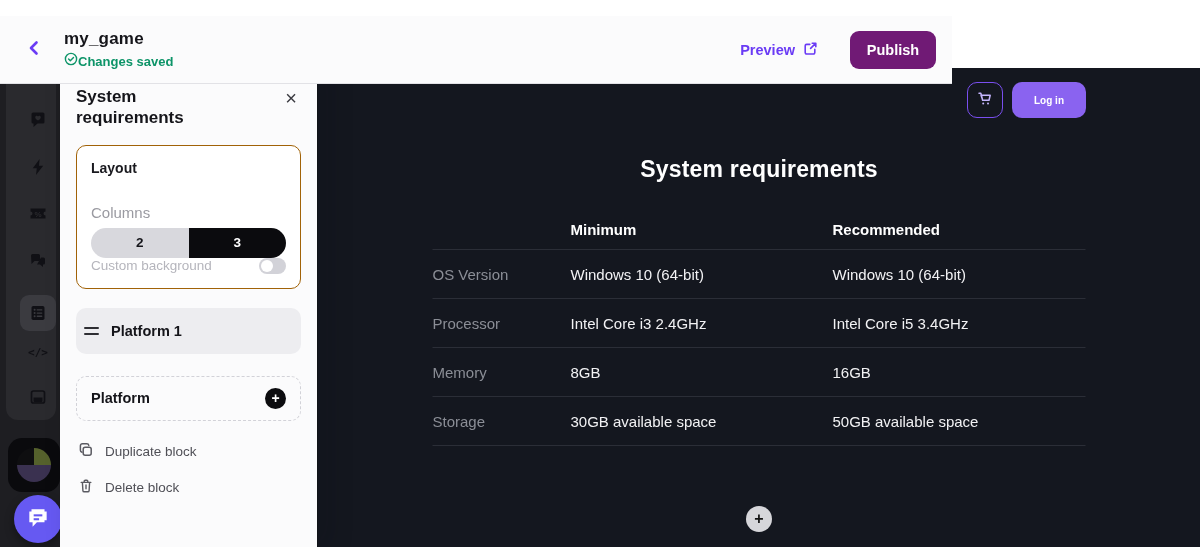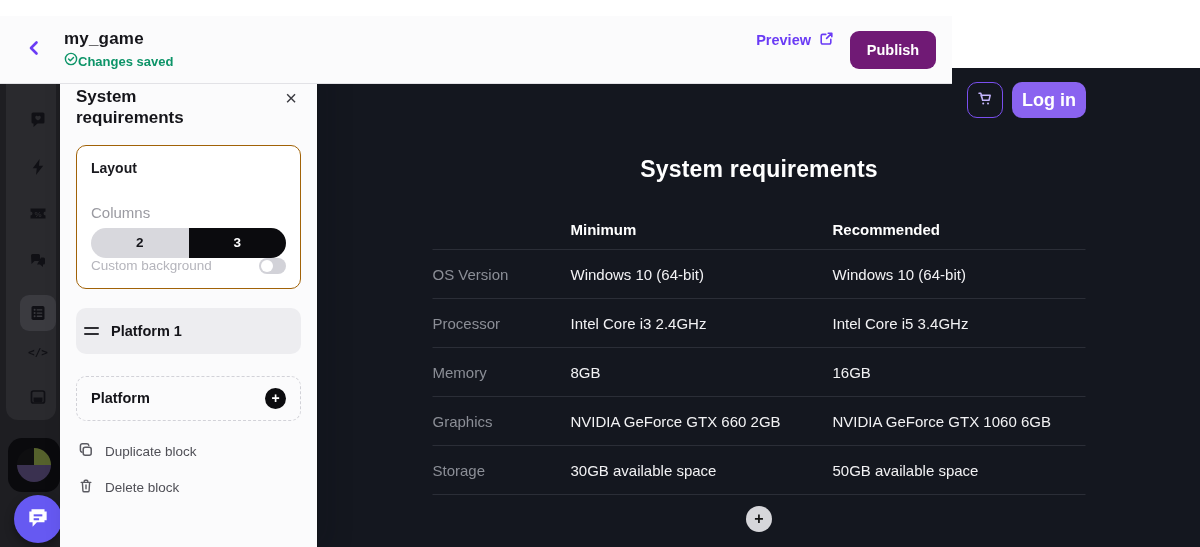--- a/index.html
+++ b/index.html
@@ -10,21 +10,21 @@
   
   .topbar { position:absolute; left:0; top:16px; width:952px; height:68px;
     background:#fbfbfc; border-bottom:1px solid #e2e2e6; display:flex;
     align-items:center; padding:0 16px 0 18px; z-index:40; }
   .back-btn { width:32px; height:32px; border:none; background:transparent;
     cursor:pointer; display:flex; align-items:center; justify-content:center; }
   .title-block { margin-left:14px; }
   .game-title { font-size:17px; font-weight:bold; color:#15151a; letter-spacing:.2px; }
   .status-row { display:flex; align-items:center; margin-top:3px; }
   .status-text { font-size:13px; font-weight:bold; color:#0d9468; }
-  .topbar-right { margin-left:auto; display:flex; align-items:flex-start; gap:16px; }
+  .topbar-right { margin-left:auto; display:flex; align-items:center; gap:32px; }
   .preview-link { display:flex; align-items:center; gap:8px; background:none;
     border:none; cursor:pointer; font-size:14.5px; font-weight:bold; color:#6a3bf5;
     font-family:inherit; }
   .publish-btn { width:86px; height:38px; background:#701a75; color:#fff;
     border:none; border-radius:9px; font-size:14.5px; font-weight:bold;
     cursor:pointer; font-family:inherit; }
 
   
   .workspace { position:absolute; left:0; top:68px; width:1200px; height:479px;
     overflow:hidden; }
@@ -54,21 +54,21 @@
   
   .stage { position:absolute; left:60px; top:0; width:1140px; height:479px;
     background:#14171f; }
   .site { position:absolute; left:258px; top:0; right:0; bottom:0; }
   .site-topright { position:absolute; top:14px; right:114px; display:flex;
     align-items:center; gap:9px; }
   .cart-btn { width:36px; height:36px; background:transparent;
     border:1px solid #7a4ff0; border-radius:10px; cursor:pointer;
     display:flex; align-items:center; justify-content:center; }
   .login-btn { width:74px; height:36px; background:#8a63f0; color:#fff;
-    border:none; border-radius:10px; font-size:18px; font-weight:bold;
+    border:none; border-radius:10px; font-size:10px; font-weight:bold;
     cursor:pointer; font-family:inherit; }
   .add-block-btn { position:absolute; top:54px; left:50%; transform:translateX(-50%);
     height:30px; padding:0 14px; background:#f3f3f5; border:none; border-radius:9px;
     display:flex; align-items:center; gap:7px; font-size:13.5px; font-weight:bold;
     color:#15151a; cursor:pointer; font-family:inherit; }
   .site-heading { position:absolute; top:88px; left:50%; transform:translateX(-50%);
     font-size:23px; font-weight:bold; color:#fff; letter-spacing:.2px;
     white-space:nowrap; }
   .req-table { position:absolute; top:142px; left:50%; transform:translateX(-50%);
     width:653px; }
@@ -270,25 +270,20 @@
             <div class="cell label">Processor</div>
             <div class="cell value">Intel Core i3 2.4GHz</div>
             <div class="cell value">Intel Core i5 3.4GHz</div>
           </div>
           <div class="t-row">
             <div class="cell label">Memory</div>
             <div class="cell value">8GB</div>
             <div class="cell value">16GB</div>
           </div>
           <div class="t-row">
-            <div class="cell label">Graphics</div>
-            <div class="cell value">NVIDIA GeForce GTX 660 2GB</div>
-            <div class="cell value">NVIDIA GeForce GTX 1060 6GB</div>
-          </div>
-          <div class="t-row">
             <div class="cell label">Storage</div>
             <div class="cell value">30GB available space</div>
             <div class="cell value">50GB available space</div>
           </div>
         </div>
 
         <button class="add-below-btn">+</button>
       </div>
     </section>
 

